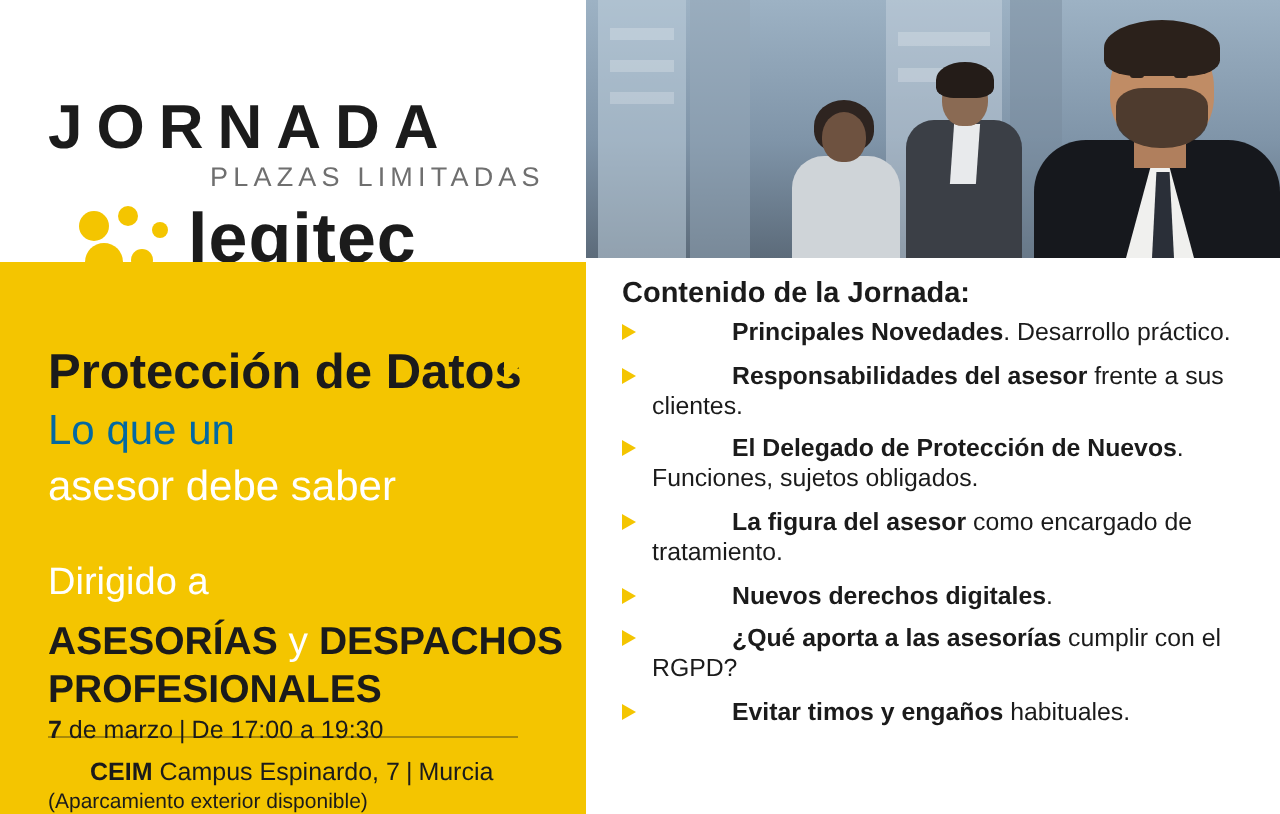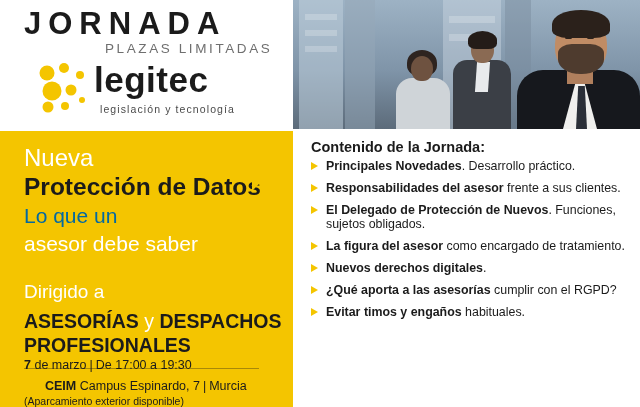--- a/index.html
+++ b/index.html
@@ -30,20 +30,21 @@
     background: #ffffff;
   }
 
   
   .brand-block {
     position: relative;
     width: 293px;
     height: 131px;
     background: #ffffff;
     overflow: hidden;
+    margin-top: 40px;
   }
   .jornada {
     position: absolute;
     left: 24px;
     top: 6px;
     font-size: 31px;
     font-weight: bold;
     letter-spacing: 7px;
     color: #1b1b1b;
     font-family: "Liberation Sans", sans-serif;
@@ -349,21 +350,21 @@
   .bullet .tri {
     position: absolute;
     left: 0;
     top: 3px;
     width: 0;
     height: 0;
     border-top: 4.5px solid transparent;
     border-bottom: 4.5px solid transparent;
     border-left: 7px solid #f4c500;
   }
-  .bullet b { font-weight: bold; }
+  .bullet b { font-weight: bold; margin-left: 40px; }
 </style>
 </head>
 <body>
 
 <div class="poster">
 
   <div class="left-col">
 
     <div class="brand-block">
       <div class="jornada">JORNADA</div>
@@ -379,21 +380,20 @@
           <circle cx="10" cy="45" r="5.5" fill="#f4c500"></circle>
           <circle cx="27" cy="44" r="4" fill="#f4c500"></circle>
           <circle cx="44" cy="38" r="3" fill="#f4c500"></circle>
         </svg>
         <div class="logo-text">legitec</div>
         <div class="logo-sub">legislación y tecnología</div>
       </div>
     </div>
 
     <div class="yellow-panel">
-      <div class="kicker">Nueva</div>
       <div class="headline">Protección de Datos</div>
       <div class="sub1">Lo que un</div>
       <div class="sub2">asesor debe saber</div>
 
       <div class="dirigido">Dirigido a</div>
       <div class="target1">
         <span>ASESORÍAS</span>
         <span class="soft">y</span>
         <span>DESPACHOS</span>
       </div>

